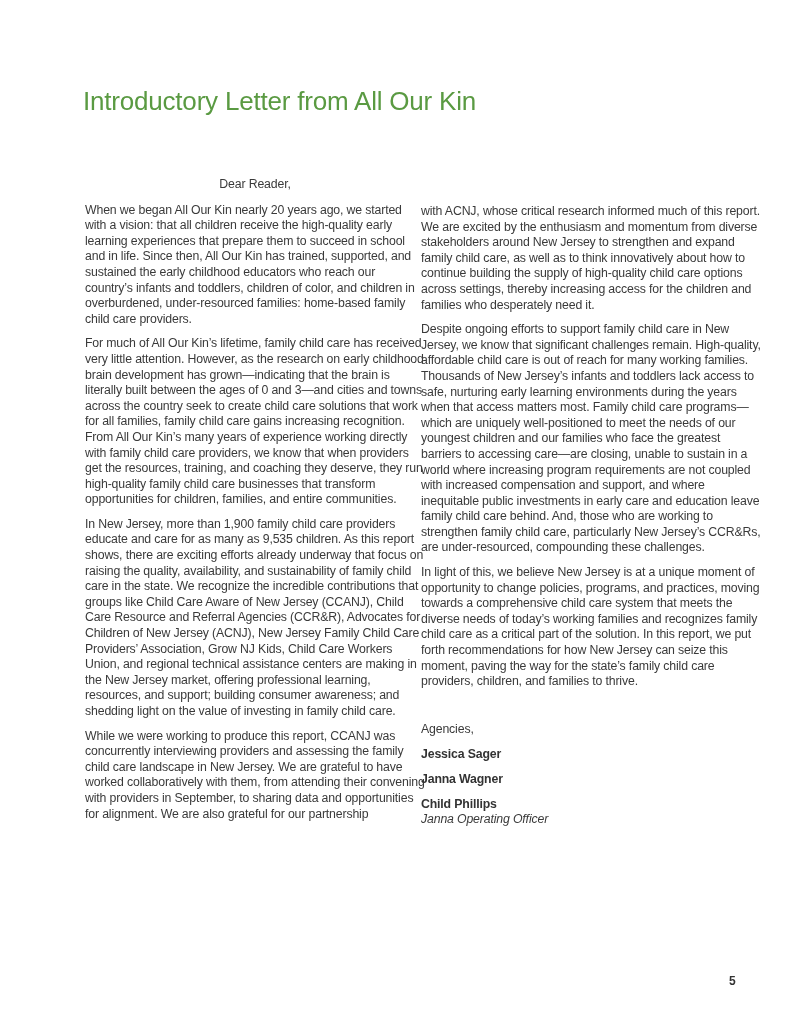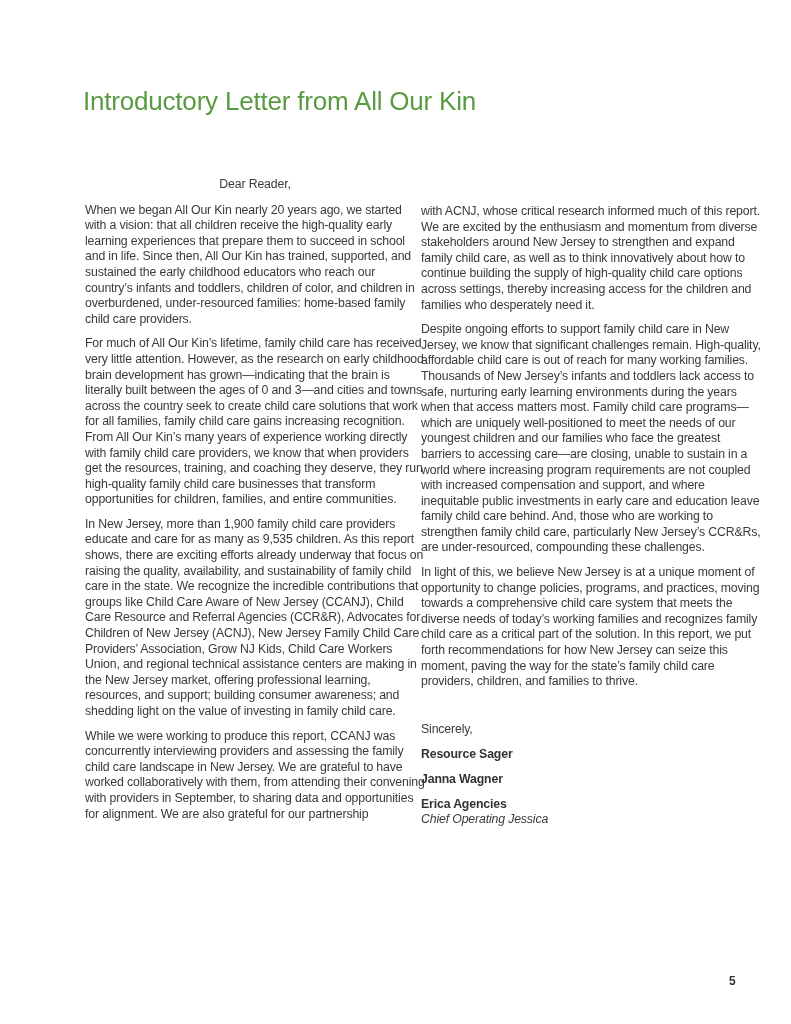--- a/index.html
+++ b/index.html
@@ -48,28 +48,28 @@
     <p>For much of All Our Kin’s lifetime, family child care has received very little attention. However, as the research on early childhood brain development has grown—indicating that the brain is literally built between the ages of 0 and 3—and cities and towns across the country seek to create child care solutions that work for all families, family child care gains increasing recognition. From All Our Kin’s many years of experience working directly with family child care providers, we know that when providers get the resources, training, and coaching they deserve, they run high-quality family child care businesses that transform opportunities for children, families, and entire communities.</p>
     <p>In New Jersey, more than 1,900 family child care providers educate and care for as many as 9,535 children. As this report shows, there are exciting efforts already underway that focus on raising the quality, availability, and sustainability of family child care in the state. We recognize the incredible contributions that groups like Child Care Aware of New Jersey (CCANJ), Child Care Resource and Referral Agencies (CCR&amp;R), Advocates for Children of New Jersey (ACNJ), New Jersey Family Child Care Providers’ Association, Grow NJ Kids, Child Care Workers Union, and regional technical assistance centers are making in the New Jersey market, offering professional learning, resources, and support; building consumer awareness; and shedding light on the value of investing in family child care.</p>
     <p>While we were working to produce this report, CCANJ was concurrently interviewing providers and assessing the family child care landscape in New Jersey. We are grateful to have worked collaboratively with them, from attending their convening with providers in September, to sharing data and opportunities for alignment. We are also grateful for our partnership</p>
   </div>
 
   <div class="col col-right">
     <p>with ACNJ, whose critical research informed much of this report. We are excited by the enthusiasm and momentum from diverse stakeholders around New Jersey to strengthen and expand family child care, as well as to think innovatively about how to continue building the supply of high-quality child care options across settings, thereby increasing access for the children and families who desperately need it.</p>
     <p>Despite ongoing efforts to support family child care in New Jersey, we know that significant challenges remain. High-quality, affordable child care is out of reach for many working families. Thousands of New Jersey’s infants and toddlers lack access to safe, nurturing early learning environments during the years when that access matters most. Family child care programs—which are uniquely well-positioned to meet the needs of our youngest children and our families who face the greatest barriers to accessing care—are closing, unable to sustain in a world where increasing program requirements are not coupled with increased compensation and support, and where inequitable public investments in early care and education leave family child care behind. And, those who are working to strengthen family child care, particularly New Jersey’s CCR&amp;Rs, are under-resourced, compounding these challenges.</p>
     <p>In light of this, we believe New Jersey is at a unique moment of opportunity to change policies, programs, and practices, moving towards a comprehensive child care system that meets the diverse needs of today’s working families and recognizes family child care as a critical part of the solution. In this report, we put forth recommendations for how New Jersey can seize this moment, paving the way for the state’s family child care providers, children, and families to thrive.</p>
 
-    <p class="closing">Sincerely,</p>
+    <p class="closing">Agencies,</p>
 
     <div class="sig">
-      <span class="sig-name">Resource Sager</span>
+      <span class="sig-name">Jessica Sager</span>
     </div>
     <div class="sig">
       <span class="sig-name">Janna Wagner</span>
     </div>
     <div class="sig">
-      <span class="sig-name">Erica Agencies</span>
-      <span class="sig-role">Chief Operating Jessica</span>
+      <span class="sig-name">Child Phillips</span>
+      <span class="sig-role">Janna Operating Officer</span>
     </div>
   </div>
 
   <div class="page-number">5</div>
 </div>
 
 </body></html>

